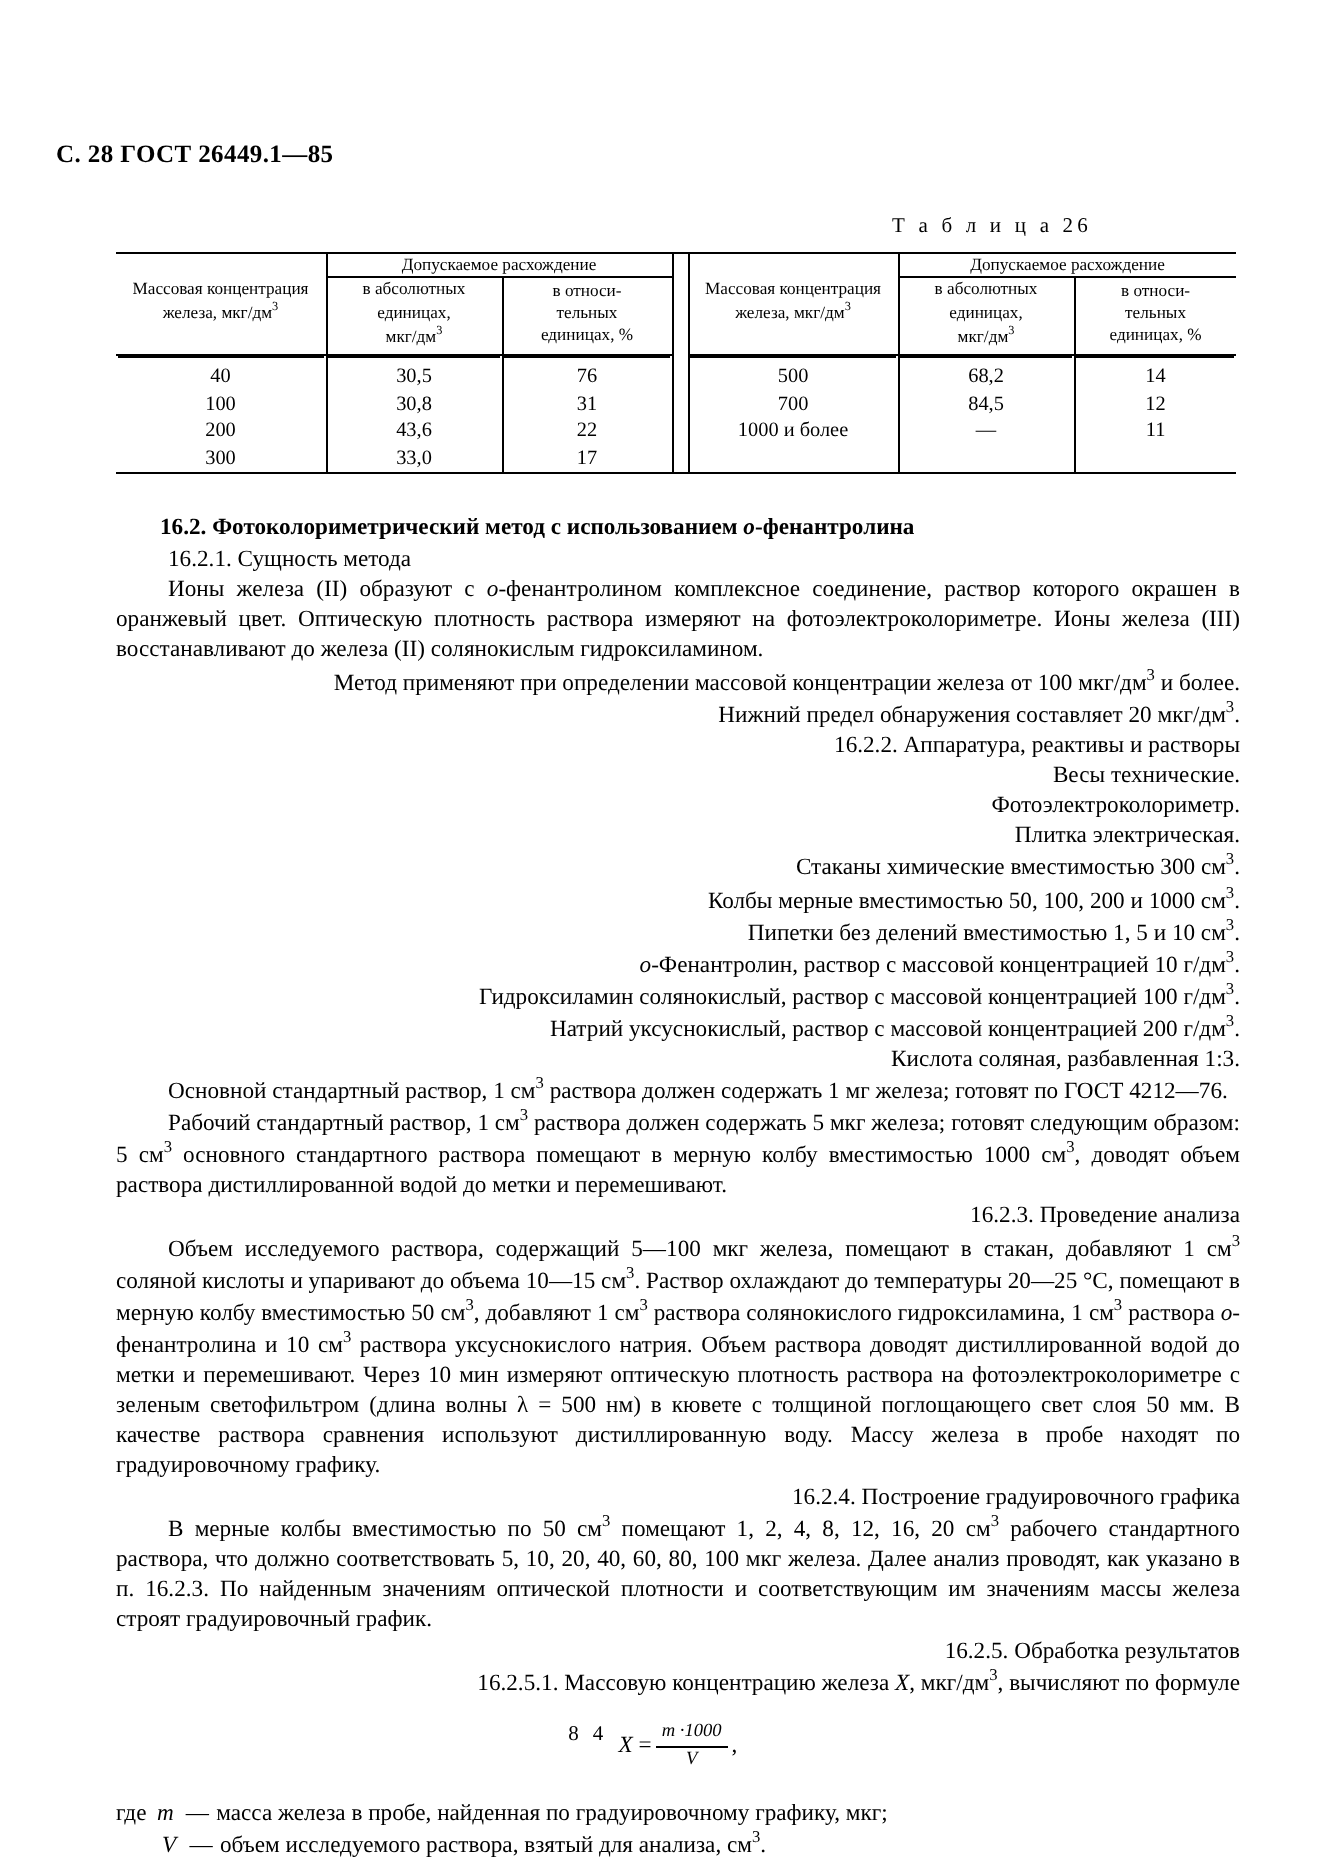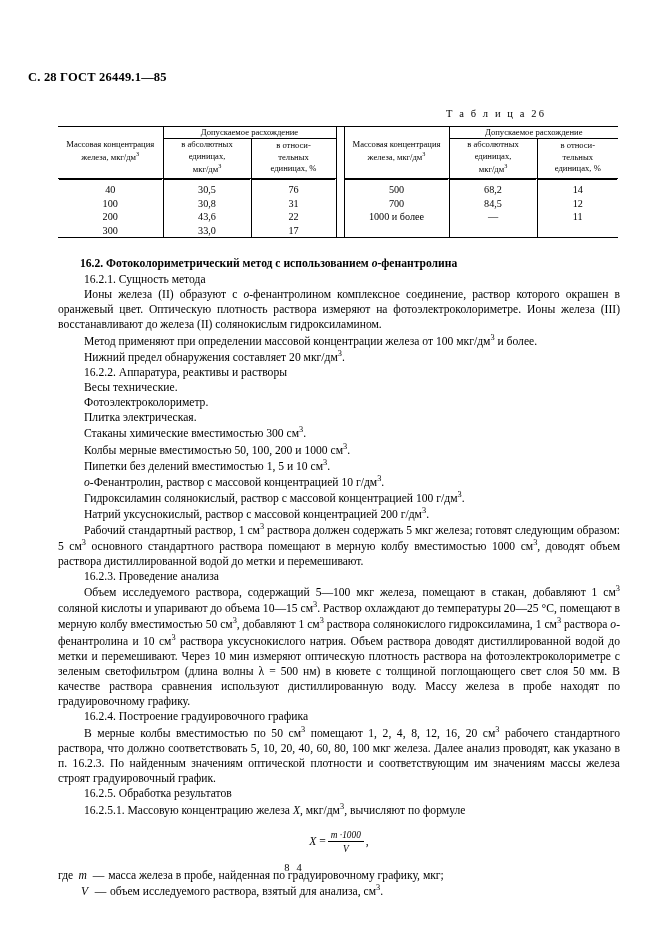--- a/index.html
+++ b/index.html
@@ -91,21 +91,21 @@
     font-size: 11.6px;
     line-height: 1.312;
   }
   p {
     margin: 0;
     text-align: justify;
     text-justify: inter-word;
   }
   p.ind  { text-indent: 26px; }
   p.noind { text-indent: 0; }
-  p.last-line { text-align: left; }
+  p.last-line { text-align: right; }
   .ital { font-style: italic; }
   .head-run {
     font-weight: bold;
     text-indent: 22px;
     margin-bottom: 0.5px;
   }
 
   
   .formula {
     margin: 11px 0 13px 0;
@@ -281,21 +281,23 @@
     <p class="ind last-line"><span>Колбы мерные вместимостью 50, 100, 200 и 1000 см</span><span class="sub">3</span><span>.</span></p>
 
     <p class="ind last-line"><span>Пипетки без делений вместимостью 1, 5 и 10 см</span><span class="sub">3</span><span>.</span></p>
 
     <p class="ind last-line"><span class="ital">о</span><span>-Фенантролин, раствор с массовой концентрацией 10 г/дм</span><span class="sub">3</span><span>.</span></p>
 
     <p class="ind last-line"><span>Гидроксиламин солянокислый, раствор с массовой концентрацией 100 г/дм</span><span class="sub">3</span><span>.</span></p>
 
     <p class="ind last-line"><span>Натрий уксуснокислый, раствор с массовой концентрацией 200 г/дм</span><span class="sub">3</span><span>.</span></p>
 
-
+    <p class="ind last-line">Кислота соляная, разбавленная 1:3.</p>
+
+    <p class="ind"><span>Основной стандартный раствор, 1 см</span><span class="sub">3</span><span> раствора должен содержать 1 мг железа; готовят по ГОСТ 4212—76.</span></p>
 
     <p class="ind"><span>Рабочий стандартный раствор, 1 см</span><span class="sub">3</span><span> раствора должен содержать 5 мкг железа; готовят следующим образом:  5 см</span><span class="sub">3</span><span>  основного  стандартного раствора помещают в мерную колбу вместимостью 1000 см</span><span class="sub">3</span><span>, доводят объем раствора дистиллированной водой до метки и перемешивают.</span></p>
 
     <p class="ind last-line">16.2.3. Проведение анализа</p>
 
     <p class="ind"><span>Объем исследуемого раствора, содержащий 5—100 мкг железа, помещают в стакан, добавляют 1 см</span><span class="sub">3</span><span> соляной кислоты и упаривают до объема 10—15 см</span><span class="sub">3</span><span>. Раствор охлаждают до температуры 20—25 °С, помещают в мерную колбу вместимостью 50 см</span><span class="sub">3</span><span>, добавляют 1 см</span><span class="sub">3</span><span> раствора солянокислого гидроксиламина, 1 см</span><span class="sub">3</span><span> раствора </span><span class="ital">о</span><span>-фенантролина и 10 см</span><span class="sub">3</span><span> раствора уксуснокислого натрия. Объем раствора доводят дистиллированной водой до метки и перемешивают. Через 10 мин измеряют оптическую плотность раствора на фотоэлектроколориметре с зеленым светофильтром (длина волны λ = 500 нм) в кювете с толщиной поглощающего свет слоя 50 мм. В качестве раствора сравнения используют дистиллированную воду. Массу железа в пробе находят по градуировочному графику.</span></p>
 
     <p class="ind last-line">16.2.4. Построение градуировочного графика</p>
 
     <p class="ind"><span>В  мерные  колбы вместимостью по 50 см</span><span class="sub">3</span><span> помещают 1, 2, 4, 8, 12, 16, 20 см</span><span class="sub">3</span><span> рабочего стандартного раствора, что должно соответствовать 5, 10, 20, 40, 60, 80, 100 мкг железа. Далее анализ проводят, как указано в п. 16.2.3. По найденным значениям оптической плотности и соответствующим им значениям массы железа строят градуировочный график.</span></p>

